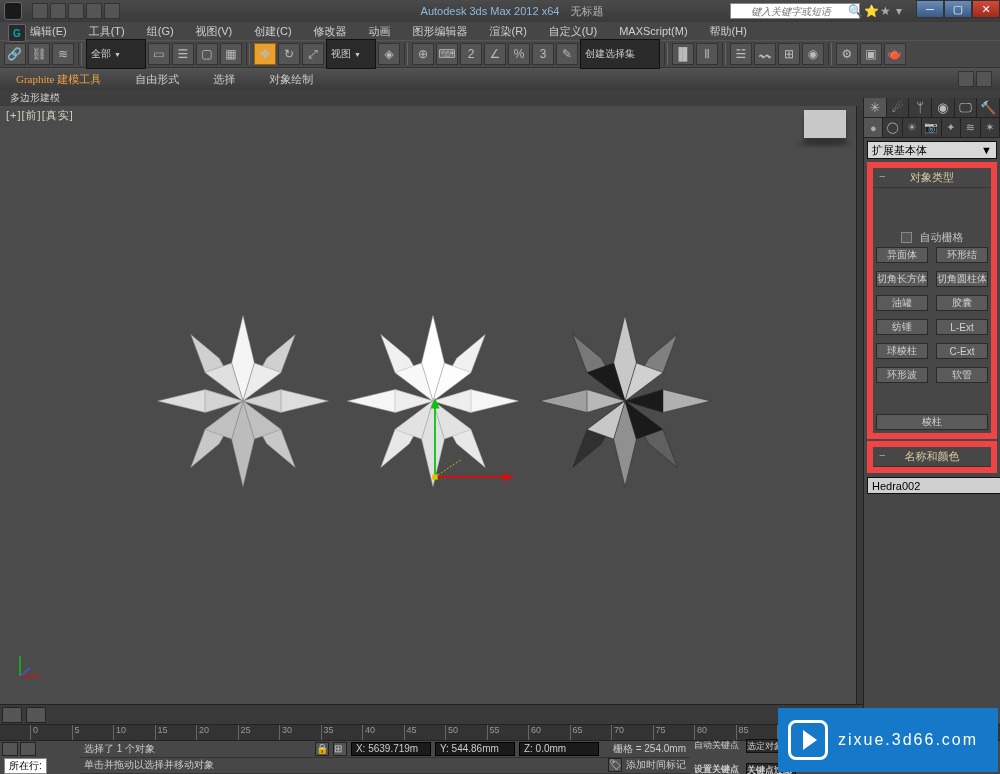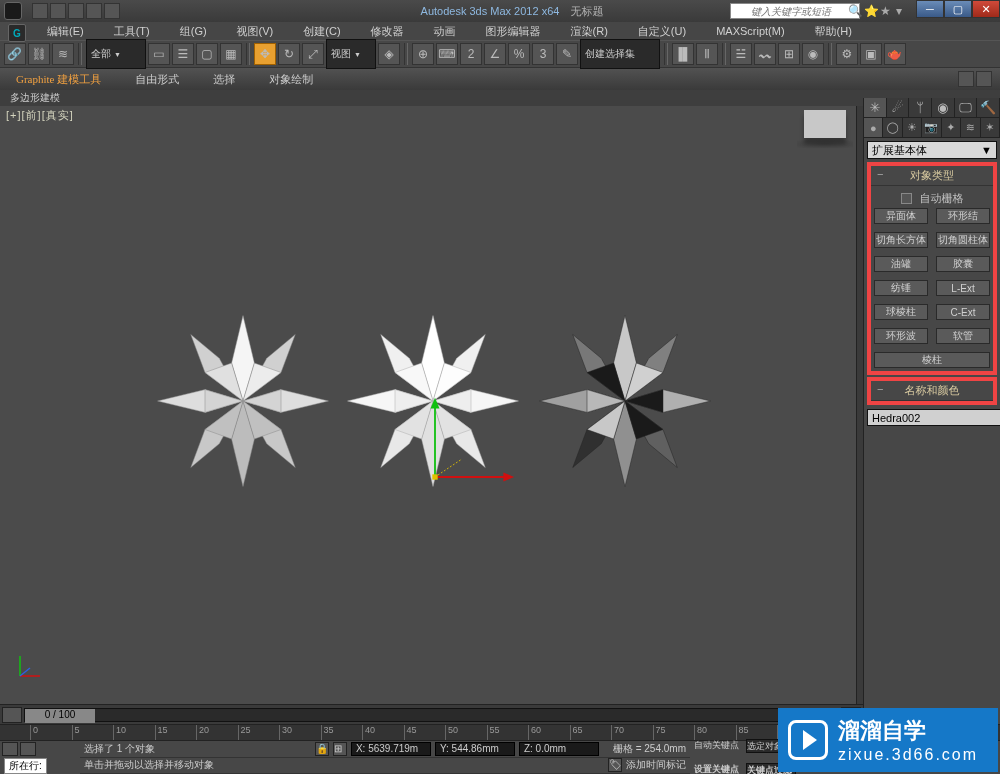--- a/index.html
+++ b/index.html
@@ -15,21 +15,21 @@
 .titlebar .help-search { position: absolute; right: 140px; width: 130px; height: 16px; background: #fff; border: 1px solid #888; color: #888; font-size: 10px; padding: 0 20px; font-style: italic; }
 .titlebar .help-icons { position: absolute; right: 90px; display: flex; gap: 2px; }
 .titlebar .help-icons span { width: 14px; height: 14px; color: #aaa; font-size: 12px; }
 .titlebar .win-controls { position: absolute; right: 0; top: 0; display: flex; }
 .titlebar .win-controls div { width: 28px; height: 18px; border: 1px solid #333; display: flex; align-items: center; justify-content: center; font-size: 11px; color: #fff; }
 .titlebar .win-min { background: linear-gradient(#6a8cb8,#3a5a88); }
 .titlebar .win-max { background: linear-gradient(#6a8cb8,#3a5a88); }
 .titlebar .win-close { background: linear-gradient(#d04a3a,#a02a1a); width: 44px; }
 
 
-.menubar { height: 18px; background: #464646; display: flex; align-items: center; padding: 0 30px; gap: 30px; font-size: 11px; margin-left: 17px; }
+.menubar { height: 18px; background: #464646; display: flex; align-items: center; padding: 0 30px; gap: 22px; font-size: 11px; }
 .menubar span { color: #d0d0d0; }
 .menubar-logo { position: absolute; left: 8px; top: 24px; width: 18px; height: 18px; background: #2a2a2a; border: 1px solid #666; border-radius: 2px; display:flex; align-items:center; justify-content:center; color:#0ab; font-size:10px; font-weight:bold; }
 
 
 .main-toolbar { height: 28px; background: #474747; border-top: 1px solid #555; border-bottom: 1px solid #333; display: flex; align-items: center; padding: 0 4px; gap: 2px; }
 .main-toolbar .tbtn { width: 22px; height: 22px; background: #555; border: 1px solid #333; display:flex; align-items:center; justify-content:center; color:#bbb; font-size:12px; }
 .main-toolbar .tbtn.active { background: #e8a030; border-color: #a06000; }
 .main-toolbar .tsep { width: 4px; height: 22px; border-left: 1px solid #333; border-right: 1px solid #666; margin: 0 2px; }
 .main-toolbar .tsel { height: 20px; background: #2a2a2a; border: 1px solid #111; color: #ccc; font-size: 10px; padding: 14px 4px; display:flex; align-items:center; }
 .main-toolbar .tdrop::after { content: "▼"; font-size: 7px; margin-left: 3px; }
@@ -64,29 +64,29 @@
 
 
 .cmd-panel { position: absolute; top: 98px; right: 0; bottom: 50px; width: 137px; background: #474747; border-left: 1px solid #222; }
 .cmd-tabs { height: 20px; display: flex; background: #3a3a3a; border-bottom: 1px solid #222; }
 .cmd-tabs .ct { flex: 1; border-right: 1px solid #222; display:flex; align-items:center; justify-content:center; color:#bbb; font-size:13px; }
 .cmd-tabs .ct.active { background: #555; }
 .cmd-subtabs { height: 20px; display: flex; background: #3a3a3a; border-bottom: 1px solid #222; }
 .cmd-subtabs .cst { flex: 1; border-right: 1px solid #222; display:flex; align-items:center; justify-content:center; color:#aaa; font-size:11px; }
 .cmd-subtabs .cst.active { background: #555; }
 .cmd-dd { margin: 3px; height: 18px; background: #d8d8d8; border: 1px solid #111; color: #000; font-size: 11px; padding: 0 4px; display:flex; align-items:center; justify-content:space-between; }
-.cmd-rollout { margin: 2px 3px; border: 4px solid #ef4444; background: #474747; }
+.cmd-rollout { margin: 2px 3px; border: 6px solid #ef4444; background: #474747; }
 .cmd-rollout .rh { text-align: center; color: #d8caa0; font-size: 11px; padding: 2px 0; border-bottom: 1px solid #333; position: relative; }
 .cmd-rollout .rh::before { content: "−"; position: absolute; left: 6px; color: #aaa; }
 .cmd-rollout .rc { padding: 3px; }
-.auto-grid-row { display:flex; align-items:center; justify-content:center; gap:8px; padding:2px 0; color:#c0c0c0; }
+.auto-grid-row { display:flex; align-items:center; justify-content:center; gap:8px; padding:2px 0; color:#c0c0c0;margin-top:37px; }
 .auto-grid-row .cb { width: 11px; height: 11px; border: 1px solid #888; background: #555; }
 .btn-grid { display: grid; grid-template-columns: 1fr 1fr; gap: 8px; }
 .btn-grid .cbt { height: 16px; background: #5a5a5a; border: 1px solid #2a2a2a; color: #d0d0d0; font-size: 10px; display:flex; align-items:center; justify-content:center; }
-.btn-grid .cbt.full { grid-column: 1 / span 2; }
+.btn-grid .cbt.full { grid-column: 1 / span 2; margin-top: 23px; }
 .name-row { display: flex; gap: 3px; margin: 4px 3px; }
 .name-row input { flex: 1; height: 17px; background: #d0d0d0; border: 1px solid #111; font-size: 11px; padding: 0 4px; color: #000; }
 
 
 .time-slider { position: absolute; left: 0; right: 137px; bottom: 50px; height: 20px; background: #3a3a3a; display:flex; align-items:center; border-top:1px solid #222; }
 .time-slider .ts-btn { width: 20px; height: 16px; background: #555; border: 1px solid #222; margin: 0 2px; }
 .time-slider .ts-track { flex: 1; height: 14px; background: #2a2a2a; border: 1px solid #111; position: relative; }
 .time-slider .ts-handle { position: absolute; left: 0; width: 70px; height: 14px; background: #888; color: #000; font-size: 10px; text-align: center; }
 
 .track-bar { position: absolute; left: 0; right: 0; bottom: 34px; height: 16px; background: #333; border-top: 1px solid #222; }
@@ -362,23 +362,20 @@
     <div class="rh">名称和颜色</div>
   </div>
   <div class="name-row">
     <input value="Hedra002" style="">
 
   </div>
 </div>
 
 <div class="time-slider">
   <div class="ts-btn"></div>
-  <div class="ts-track">
-    <div class="ts-handle">0 / 100</div>
-  </div>
   <div class="ts-btn"></div>
 </div>
 
 <div class="track-bar">
   <div class="ruler">
     <div class="tick">0</div>
     <div class="tick">5</div>
     <div class="tick">10</div>
     <div class="tick">15</div>
     <div class="tick">20</div>
@@ -443,16 +440,15 @@
     <div class="pctrl">◀</div>
     <div class="pctrl">▶</div>
     <div class="pctrl">▶</div>
     <div class="pctrl">⏭</div>
   </div>
 </div>
 
 <div class="watermark">
   <div class="wm-play"></div>
   <div class="wm-txt">
-    <div class="wm-big">溜溜自学</div>
     <div class="wm-small">zixue.3d66.com</div>
   </div>
 </div>
 
 </body></html>

